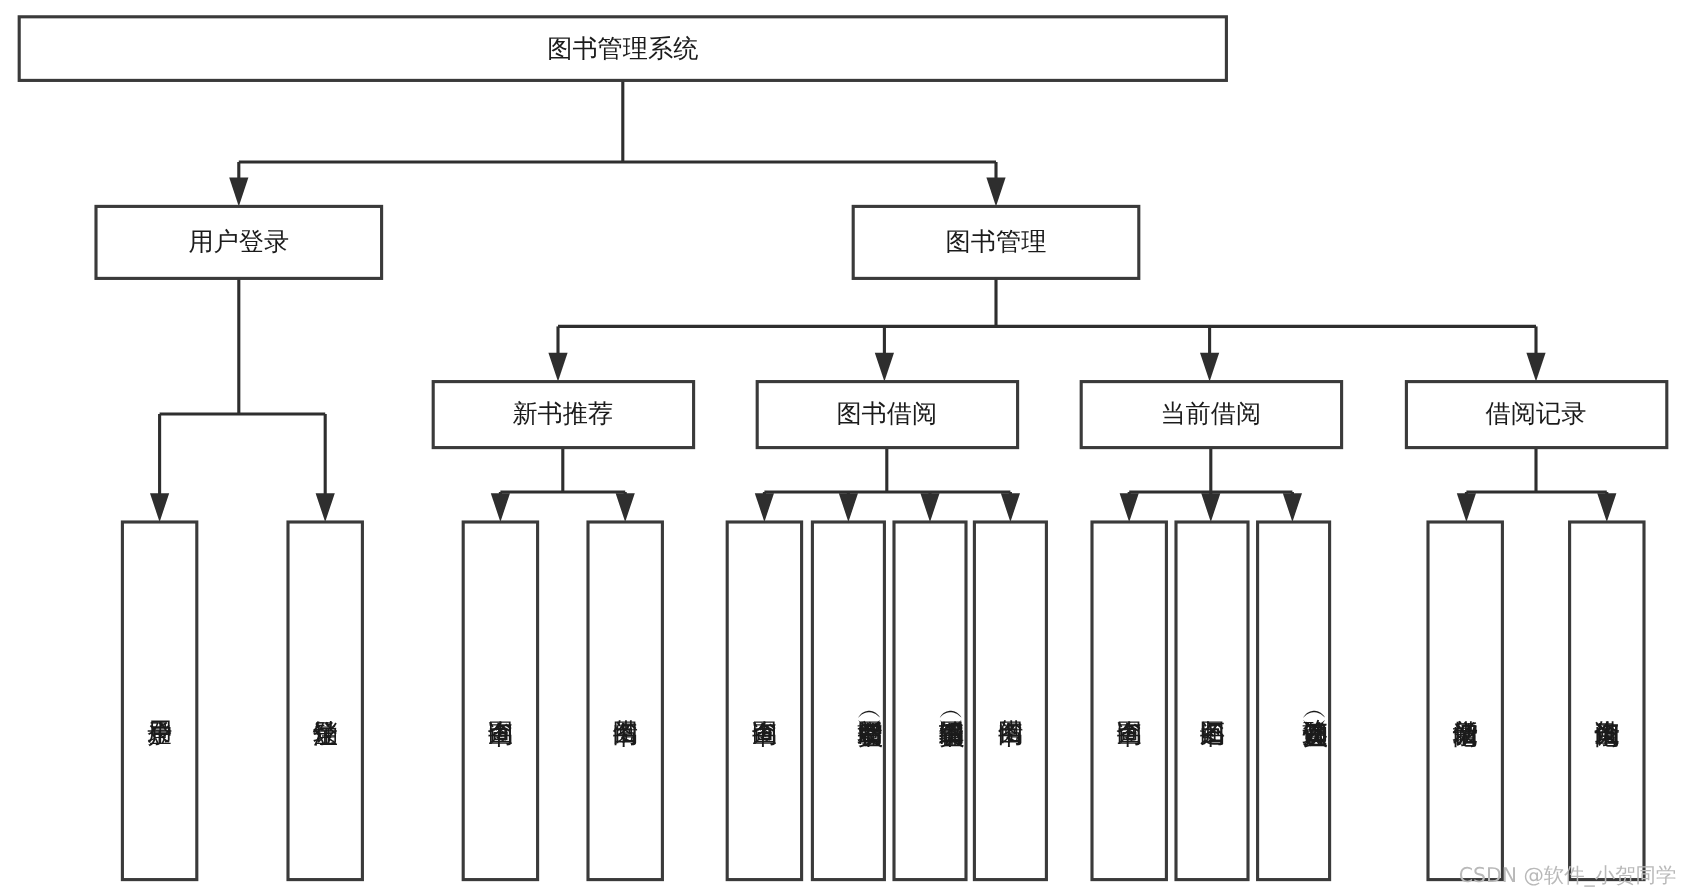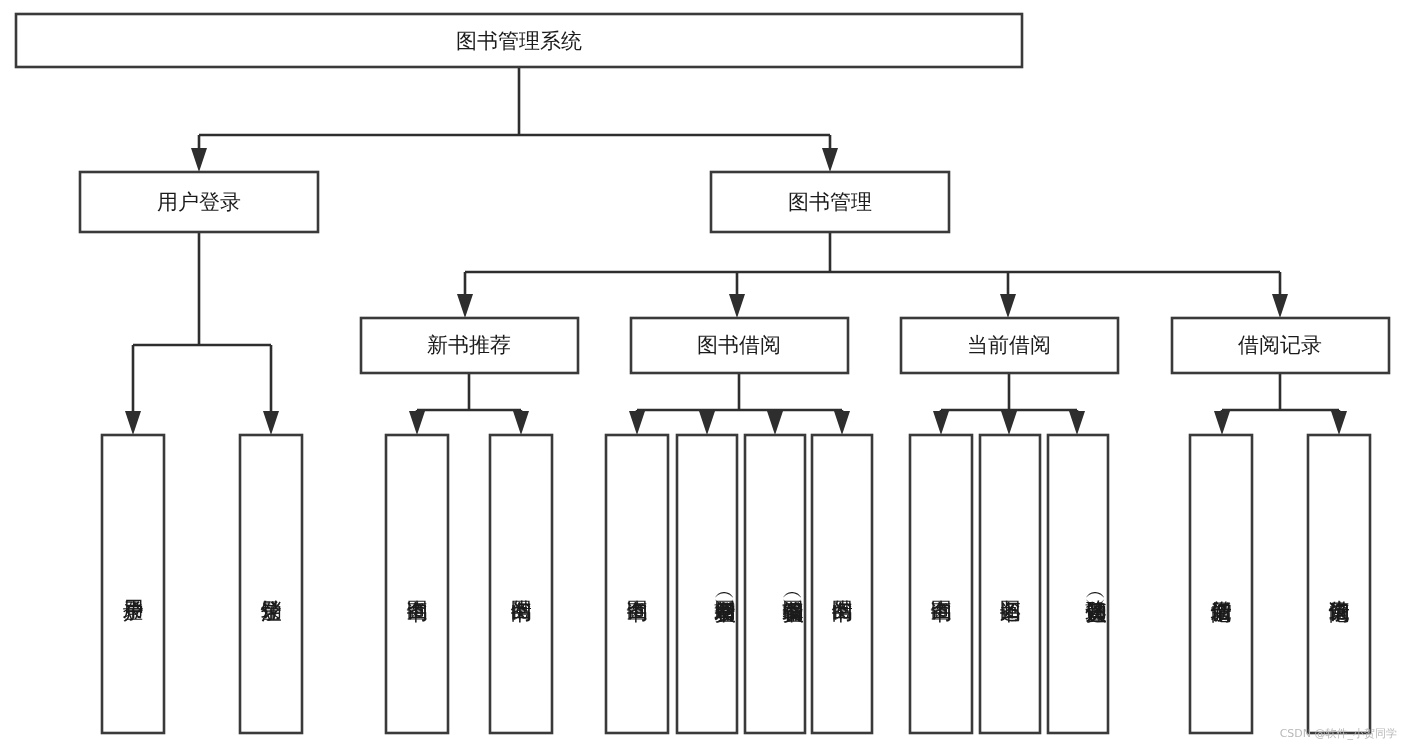--- a/index.html
+++ b/index.html
@@ -65,21 +65,21 @@
     letter-spacing: 0.5px;
   }
   .leaf-label.center-v {
     align-items: center;
   }
   .watermark {
     position: absolute;
     right: 8px;
     bottom: 6px;
     font-family: "DejaVu Sans", "Liberation Sans", sans-serif;
-    font-size: 11px;
+    font-size: 17px;
     color: #b9b9b9;
     white-space: nowrap;
     user-select: none;
   }
 </style>
 </head>
 <body>
 
 <div id="diagram-root">
 

